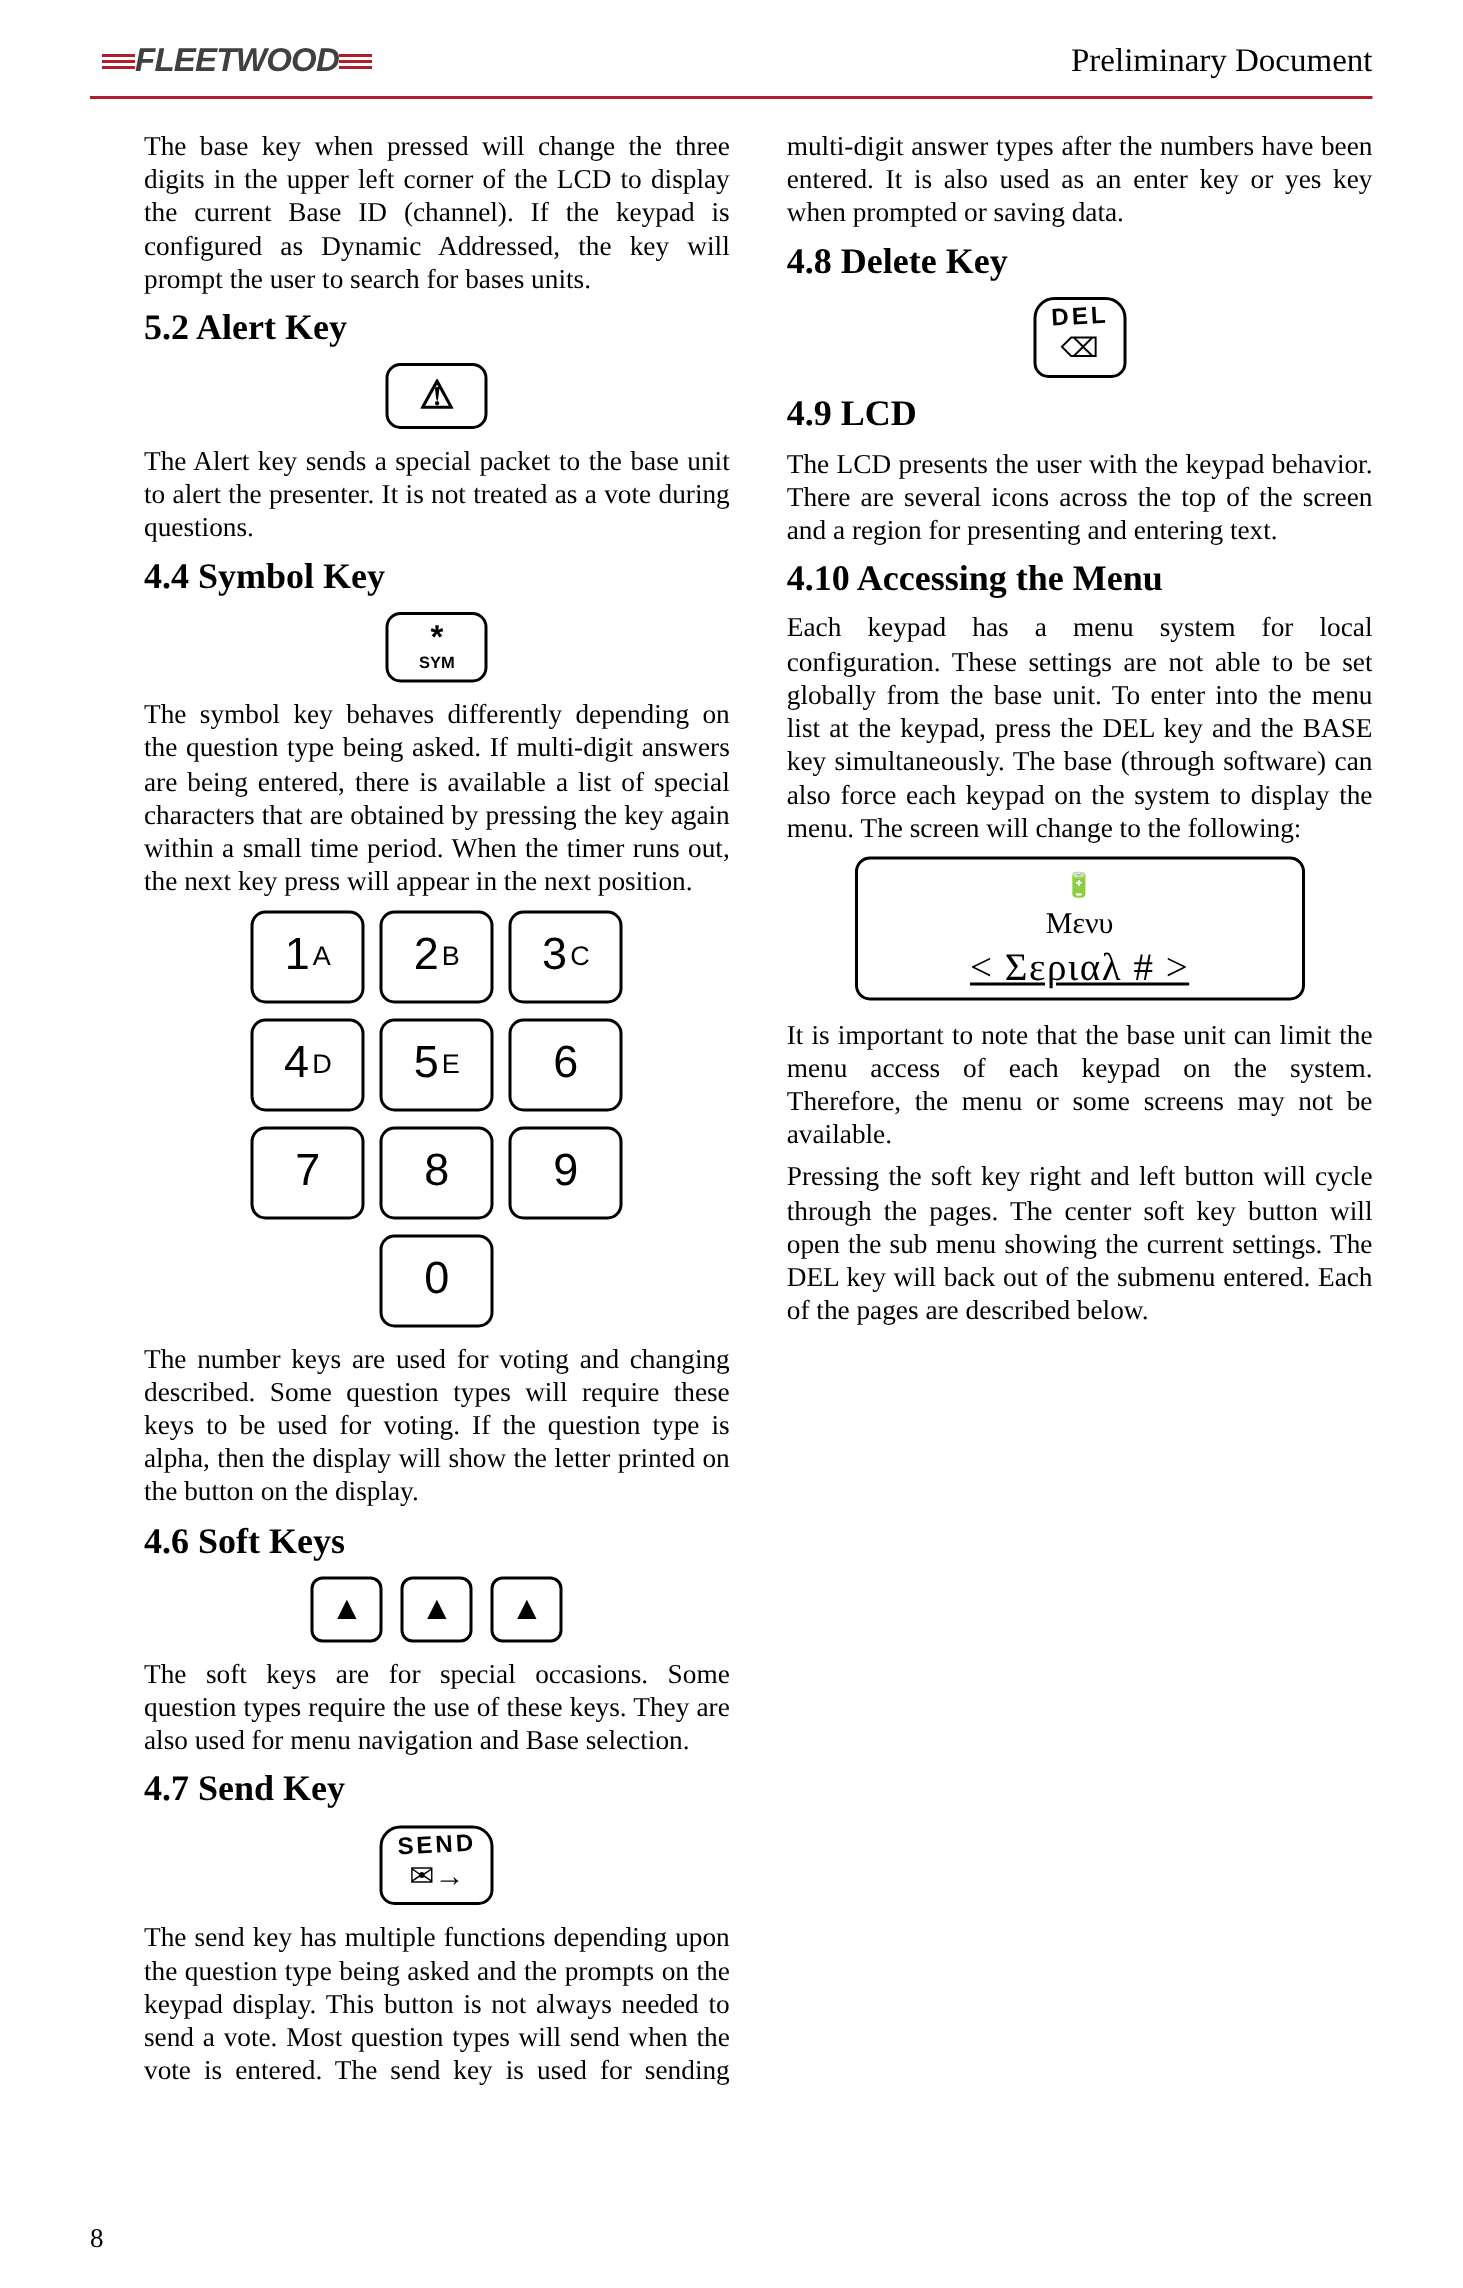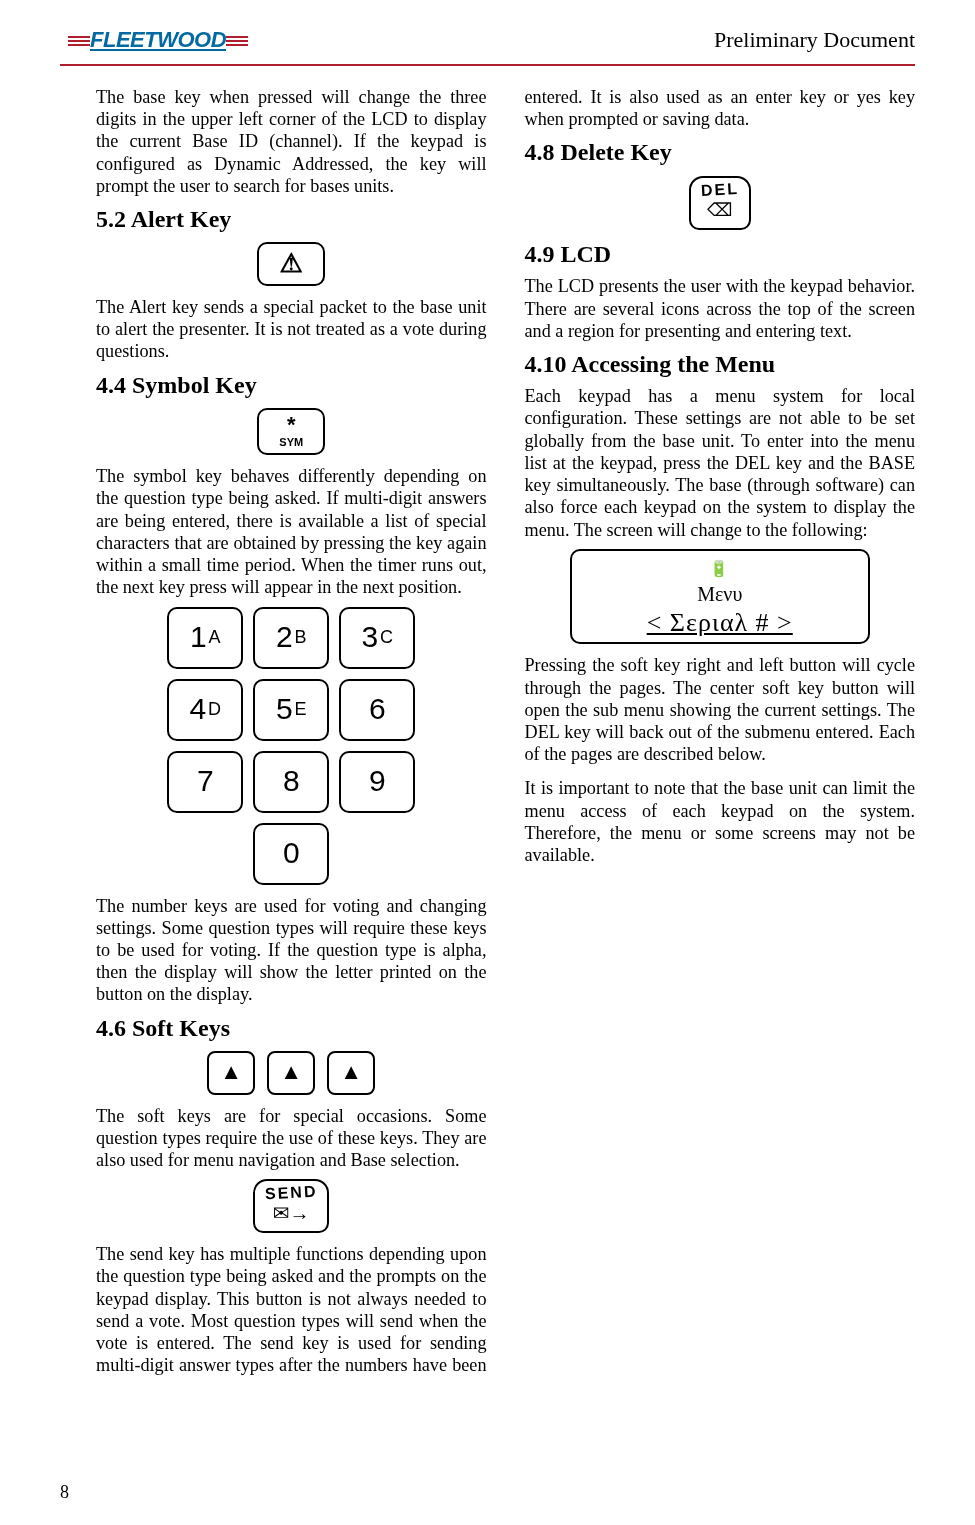--- a/index.html
+++ b/index.html
@@ -22,25 +22,24 @@
     display: flex;
     justify-content: space-between;
     align-items: center;
     height: 40px;
   }
   .logo {
     font-family: Arial, Helvetica, sans-serif;
     font-weight: 900;
     font-style: italic;
     font-size: 22px;
-    color: #0369a1;
+    color: #404040;
     letter-spacing: -0.5px;
     position: relative;
     padding: 0 8px;
-    text-decoration: underline;
   }
   .logo-lines {
     display: inline-block;
     width: 22px;
     vertical-align: middle;
   }
   .logo-lines span {
     display: block;
     height: 2px;
     background: #B01E2E;
@@ -232,32 +231,33 @@
             <span class="big">8</span>
           </div>
         <div class="k">
             <span class="big">9</span>
           </div>
         <div class="k zero-row">
             <span class="big">0</span>
           </div>
       </div>
     </div>
-    <p>The number keys are used for voting and changing settings.  Some question types will require these keys to be used for voting.  If the question type is alpha, then the display will show the letter printed on the button on the display.</p>
+    <p>The number keys are used for voting and changing described.  Some question types will require these keys to be used for voting.  If the question type is alpha, then the display will show the letter printed on the button on the display.</p>
 
     <h3>4.6 Soft Keys</h3>
     <div class="fig">
       <div class="softkeys">
         <div class="sk">▲</div>
         <div class="sk">▲</div>
         <div class="sk">▲</div>
       </div>
     </div>
     <p>The soft keys are for special occasions.  Some question types require the use of these keys.  They are also used for menu navigation and Base selection.</p>
 
+    <h3>4.7 Send Key</h3>
     <div class="fig">
       <span class="sendkey">
         <span class="arc">SEND</span>
         <span class="env">✉→</span>
       </span>
     </div>
     <p>The send key has multiple functions depending upon the question type being asked and the prompts on the keypad display.  This button is not always needed to send a vote.  Most question types will send when the vote is entered.  The send key is used for sending multi-digit answer types after the numbers have been entered.  It is also used as an enter key or yes key when prompted or saving data.</p>
 
     <h3>4.8 Delete Key</h3>
     <div class="fig">
@@ -274,19 +274,19 @@
     <p>Each keypad has a menu system for local configuration.  These settings are not able to be set globally from the base unit.  To enter into the menu list at the keypad, press the DEL key and the BASE key simultaneously.  The base (through software) can also force each keypad on the system to display the menu.  The screen will change to the following:</p>
 
     <div class="fig">
       <div class="lcd-box">
         <div class="battery">🔋</div>
         <div class="line1">Μενυ</div>
         <div class="line2">&lt; Σεριαλ # &gt;</div>
       </div>
     </div>
 
+    <p style="margin-top:12px;">It is important to note that the base unit can limit the menu access of each keypad on the system.  Therefore, the menu or some screens may not be available.</p>
     <p>Pressing the soft key right and left button will cycle through the pages.  The center soft key button will open the sub menu showing the current settings. The DEL key will back out of the submenu entered.  Each of the pages are described below.</p>
-    <p style="margin-top:12px;">It is important to note that the base unit can limit the menu access of each keypad on the system.  Therefore, the menu or some screens may not be available.</p>
 
   </div>
 
   <div class="pagenum">8</div>
 </div>
 
 </body></html>

